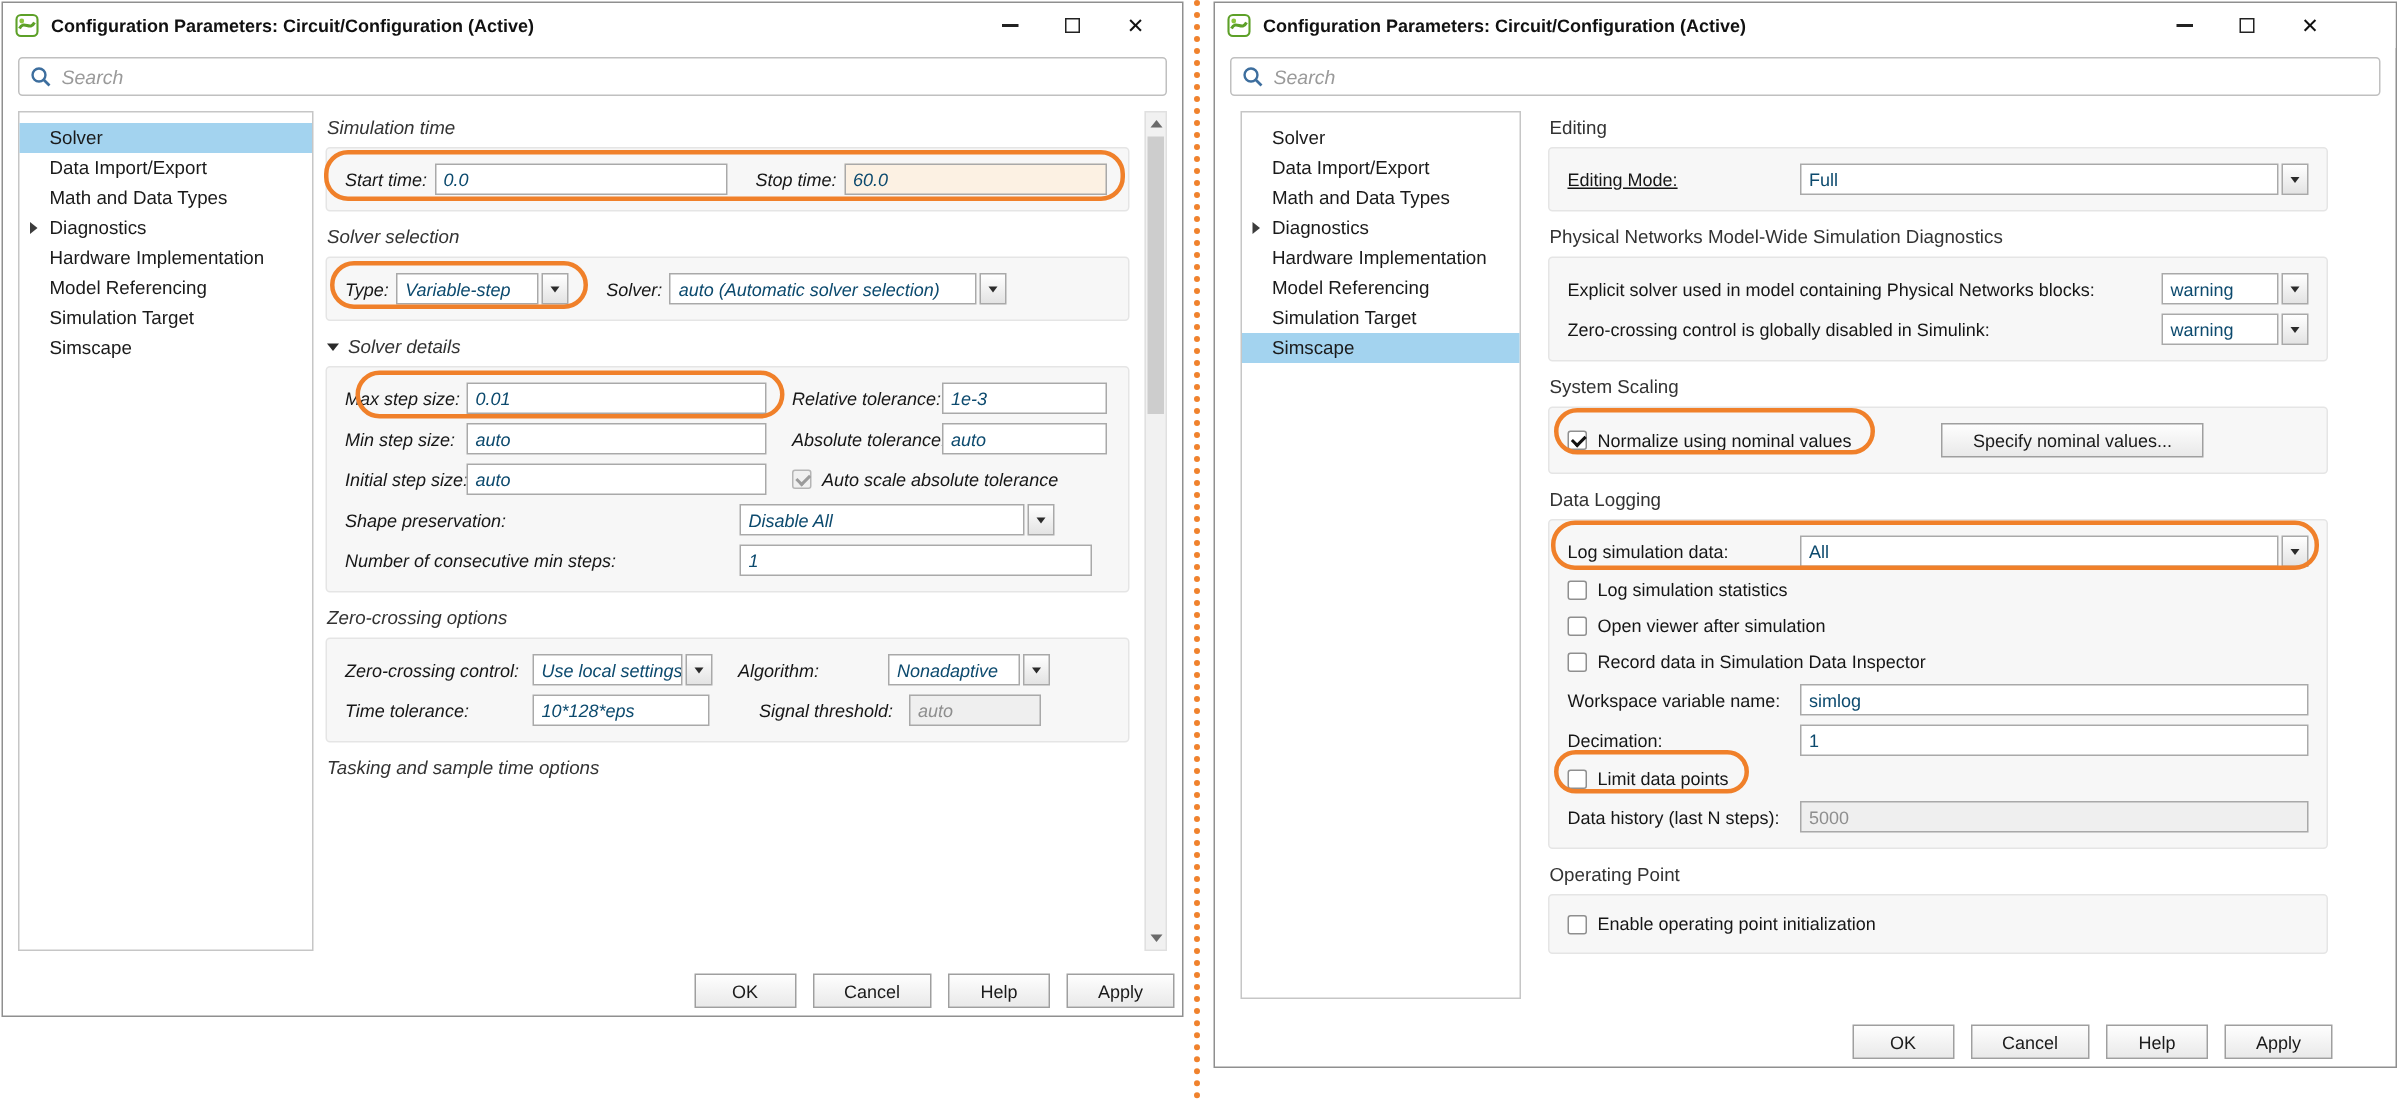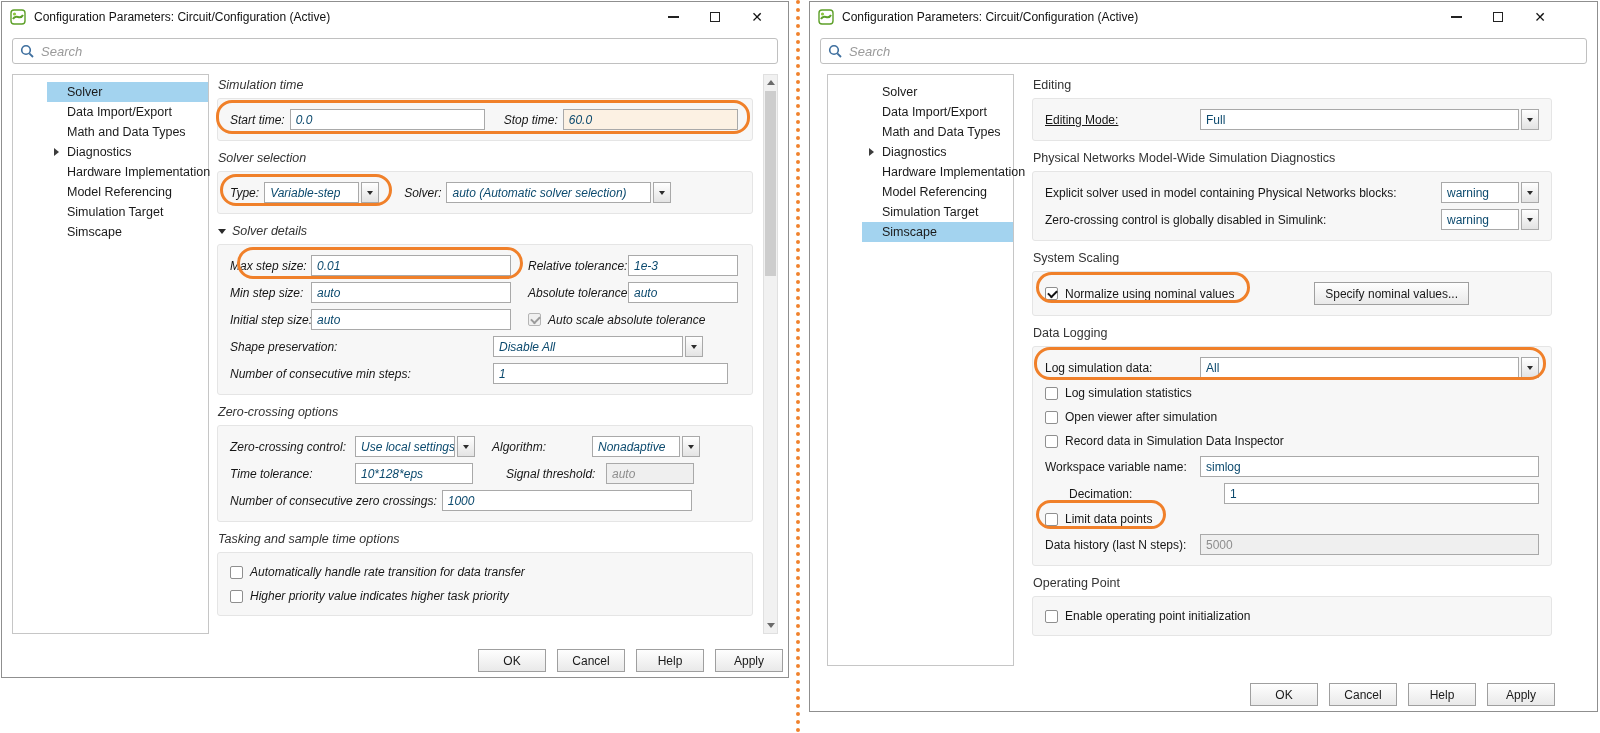--- a/index.html
+++ b/index.html
@@ -2,34 +2,34 @@
 <html><head>
 <meta charset="utf-8">
 <style>
   * { margin:0; padding:0; box-sizing:border-box; }
   html,body { width:1600px; height:733px; background:#ffffff; overflow:hidden;
     font-family:"Liberation Sans", sans-serif; font-size:12px; color:#1a1a1a; position:relative; }
 
   .window { position:absolute; background:#fff; border:1px solid #8f8f8f; }
 
   .titlebar { height:30px; display:flex; align-items:center; padding-left:8px; background:#fff; }
-  .title-text { font-size:12px; font-weight:400; color:#111; margin-left:8px; }
+  .title-text { font-size:12px; font-weight:700; color:#111; margin-left:8px; }
   .winbtns { margin-left:auto; display:flex; height:100%; }
   .winbtn { width:42px; height:100%; display:flex; align-items:center; justify-content:center; cursor:default; }
   .glyph-min { width:11px; height:2px; background:#222; display:inline-block; }
   .glyph-max { width:10px; height:10px; border:1.5px solid #222; display:inline-block; }
   .glyph-close { font-size:14px; color:#111; line-height:1; }
 
   .search { margin:6px 10px 0 10px; height:26px; border:1px solid #c0c0c0; border-radius:3px;
     display:flex; align-items:center; padding:0 7px; gap:7px; background:#fff; }
   .search-ph { color:#9a9a9a; font-style:italic; font-size:13px; }
 
   .sidebar { position:absolute; background:#fff; border:1px solid #c6c6c6; padding-top:7px; }
   .side-item { height:20px; display:flex; align-items:center; padding-left:20px; position:relative;
-    font-size:12.5px; color:#1a1a1a; white-space:nowrap;margin-left:34px; }
+    font-size:12.5px; color:#1a1a1a; white-space:nowrap; }
   .side-item.sel { background:#a3d3ef; }
   .tri-right { position:absolute; left:7px; width:0; height:0;
     border-left:5px solid #3c3c3c; border-top:4px solid transparent; border-bottom:4px solid transparent; }
 
   .main { position:absolute; }
   .sec-title { font-size:12.5px; color:#333; margin:10px 0 5px 1px; height:15px; line-height:15px; display:flex; align-items:center; }
   .collapse-tri { width:0; height:0; border-top:5px solid #2b2b2b; border-left:4px solid transparent;
     border-right:4px solid transparent; display:inline-block; margin-right:6px; }
   .group { background:#f7f7f7; border:1px solid #e5e5e5; border-radius:3px; padding:10px 12px;
     display:flex; flex-direction:column; gap:6px; }
@@ -48,21 +48,21 @@
     border-left:3.5px solid transparent; border-right:3.5px solid transparent; }
 
   .cb-row { display:flex; align-items:center; gap:7px; height:18px; }
   .cb { width:13px; height:13px; border:1px solid #8f8f8f; background:#fff; border-radius:2px; position:relative; flex:none; }
   .cb.checked::after { content:""; position:absolute; left:2px; top:2px; width:7px; height:4px;
     border-left:2px solid #111; border-bottom:2px solid #111; transform:rotate(-45deg); }
   .cb.dis { background:#f0f0f0; border-color:#b5b5b5; }
   .cb.dis::after { border-color:#9b9b9b; }
 
   .btn { height:23px; min-width:68px; border:1px solid #9f9f9f; background:linear-gradient(#fefefe,#e9e9e9);
-    display:flex; align-items:center; justify-content:center; font-size:12px; padding:0 10px; white-space:nowrap; }
+    display:flex; align-items:center; justify-content:center; font-size:12px; padding:0 20px; white-space:nowrap; }
   .btnbar { position:absolute; display:flex; gap:11px; }
 
   .scrollbar { position:absolute; width:15px; background:#f1f1f1; border:1px solid #e0e0e0; }
   .sb-btn { height:15px; display:flex; align-items:center; justify-content:center; }
   .sb-up { width:0; height:0; border-bottom:5px solid #6b6b6b; border-left:4px solid transparent; border-right:4px solid transparent; }
   .sb-down { width:0; height:0; border-top:5px solid #6b6b6b; border-left:4px solid transparent; border-right:4px solid transparent; }
   .sb-thumb { position:absolute; left:1px; right:1px; background:#cdcdcd; }
 
   .hl { position:absolute; border:3px solid #f0802a; border-radius:16px; pointer-events:none; z-index:6; }
   .divider { position:absolute; left:796px; top:0; height:733px; width:0; border-left:4px dotted #f0822d; z-index:5; }
@@ -219,37 +219,23 @@
               <span class="arrow-glyph"></span>
             </span>
         </span>
       </div>
       <div class="row">
         <span class="lbl" style="width:120px;">Time tolerance:</span>
         <span class="field" style="width:118px;">10*128*eps</span>
         <span class="lbl" style="margin-left:28px;width:95px;">Signal threshold:</span>
         <span class="field dis" style="width:88px;">auto</span>
       </div>
-      <div class="row">
-        <span class="lbl">Number of consecutive zero crossings:</span>
-        <span class="field" style="width:250px;">1000</span>
-      </div>
     </div>
 
     <div class="sec-title">Tasking and sample time options</div>
-    <div class="group">
-      <div class="cb-row">
-        <span class="cb"></span>
-        <span class="lbl">Automatically handle rate transition for data transfer</span>
-      </div>
-      <div class="cb-row">
-        <span class="cb"></span>
-        <span class="lbl">Higher priority value indicates higher task priority</span>
-      </div>
-    </div>
   </div>
 
   <div class="scrollbar" style="left:761px;top:72px;height:560px;">
     <div class="sb-btn">
         <span class="sb-up"></span>
       </div>
     <div class="sb-thumb" style="top:16px;height:185px;"></div>
     <div class="sb-btn" style="position:absolute;bottom:0;left:0;right:0;">
         <span class="sb-down"></span>
       </div>
@@ -390,21 +376,21 @@
       </div>
       <div class="cb-row">
         <span class="cb"></span>
         <span class="lbl">Record data in Simulation Data Inspector</span>
       </div>
       <div class="row">
         <span class="lbl" style="width:150px;">Workspace variable name:</span>
         <span class="field flex1">simlog</span>
       </div>
       <div class="row">
-        <span class="lbl" style="width:150px;margin-left:24px;">Decimation:</span>
+        <span class="lbl" style="width:150px;">Decimation:</span>
         <span class="field flex1">1</span>
       </div>
       <div class="cb-row">
         <span class="cb"></span>
         <span class="lbl">Limit data points</span>
       </div>
       <div class="row">
         <span class="lbl" style="width:150px;">Data history (last N steps):</span>
         <span class="field dis flex1">5000</span>
       </div>

